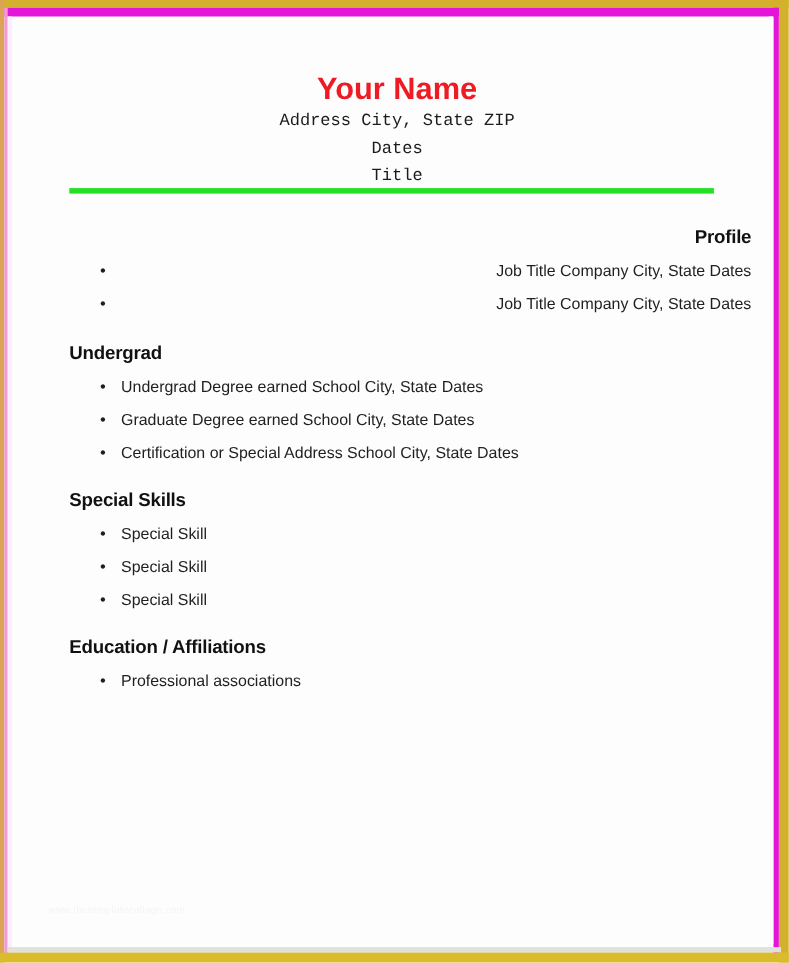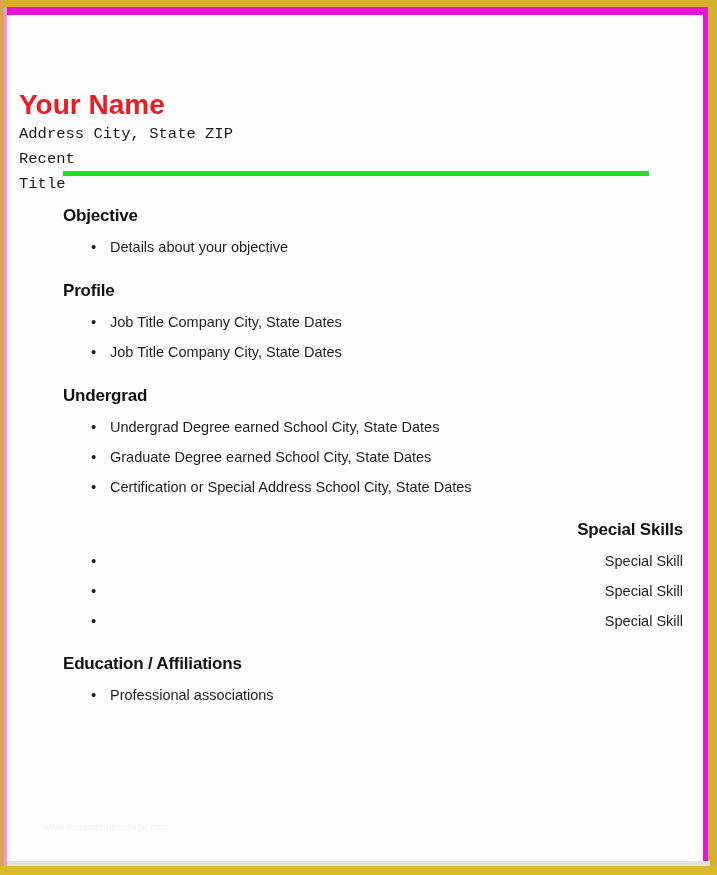--- a/index.html
+++ b/index.html
@@ -92,21 +92,22 @@
     position: absolute;
     left: 11px;
     top: 16px;
     width: 692px;
     height: 842px;
     background: #fdfdfd;
   }
 
   
   #header {
-    padding-top: 72px;
+    text-align: center;
+    padding-top: 48px;
   }
   #name {
     font-size: 28px;
     font-weight: bold;
     color: #ee1b24;
     letter-spacing: 0px;
     line-height: 34px;
     margin: 0;
     padding-left: 8px;
   }
@@ -139,23 +140,23 @@
     margin-bottom: 4px;
   }
   .section-title {
     font-size: 17px;
     font-weight: bold;
     color: #111111;
     margin: 0 0 6px 0;
     letter-spacing: -0.2px;
   }
   .section.sec-objective  { margin-bottom: 19px; }
-  .section.sec-profile    { margin-bottom: 19px; }
+  .section.sec-profile    { margin-bottom: 19px; text-align: right; }
   .section.sec-education  { margin-bottom: 18px; }
-  .section.sec-skills     { margin-bottom: 18px; text-align: right; }
+  .section.sec-skills     { margin-bottom: 18px; }
 
   .section.sec-profile .section-title,
   .section.sec-education .section-title,
   .section.sec-skills .section-title,
   .section.sec-membership .section-title {
     margin-top: 0;
   }
 
   ul.bullets {
     list-style: none;
@@ -204,34 +205,28 @@
   <div class="edge-magenta-left"></div>
   <div class="edge-pink-left"></div>
   <div class="edge-soft-bottom"></div>
   <div class="edge-gold-bottom"></div>
 
   <div id="sheet">
 
     <div id="header">
       <div id="name">Your Name</div>
       <div class="contact-line">Address  City, State  ZIP</div>
-      <div class="contact-line">Recent</div>
+      <div class="contact-line">Dates</div>
       <div class="contact-line">Title</div>
     </div>
 
     <div id="rule"></div>
 
     <div id="content">
 
-      <div class="section sec-objective">
-        <h2 class="section-title">Objective</h2>
-        <ul class="bullets">
-          <li>Details about your objective</li>
-        </ul>
-      </div>
 
       <div class="section sec-profile">
         <h2 class="section-title">Profile</h2>
         <ul class="bullets">
           <li>Job Title   Company  City, State  Dates</li>
           <li>Job Title   Company  City, State  Dates</li>
         </ul>
       </div>
 
       <div class="section sec-education">

